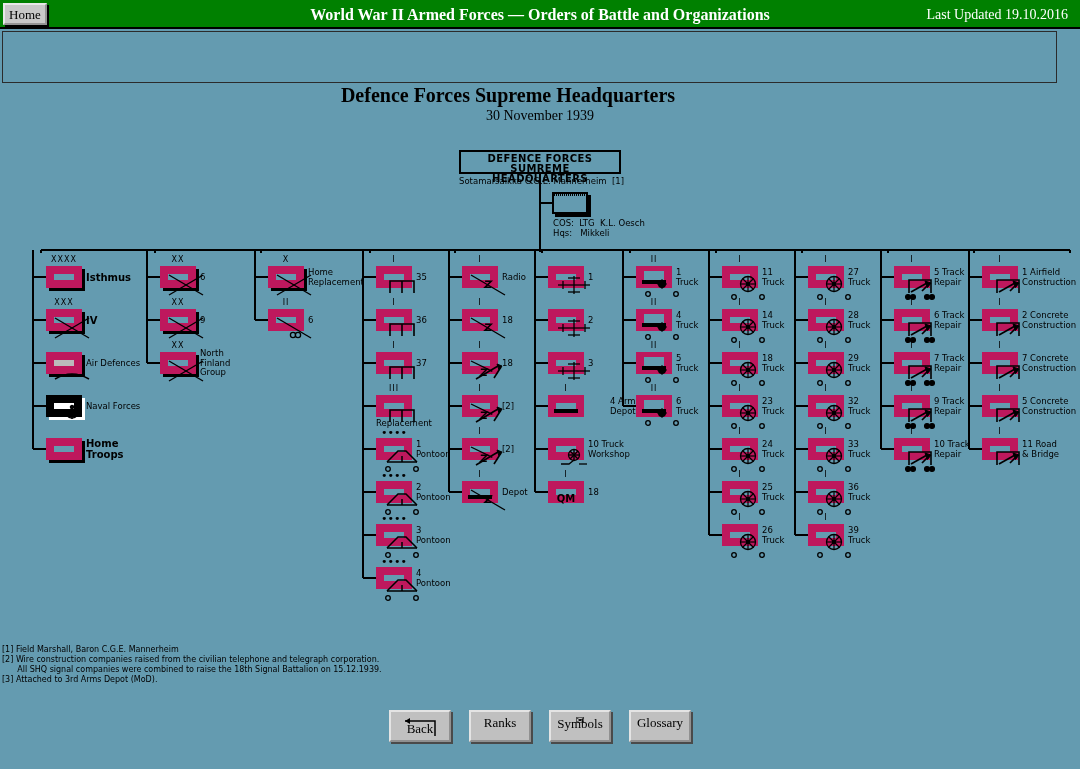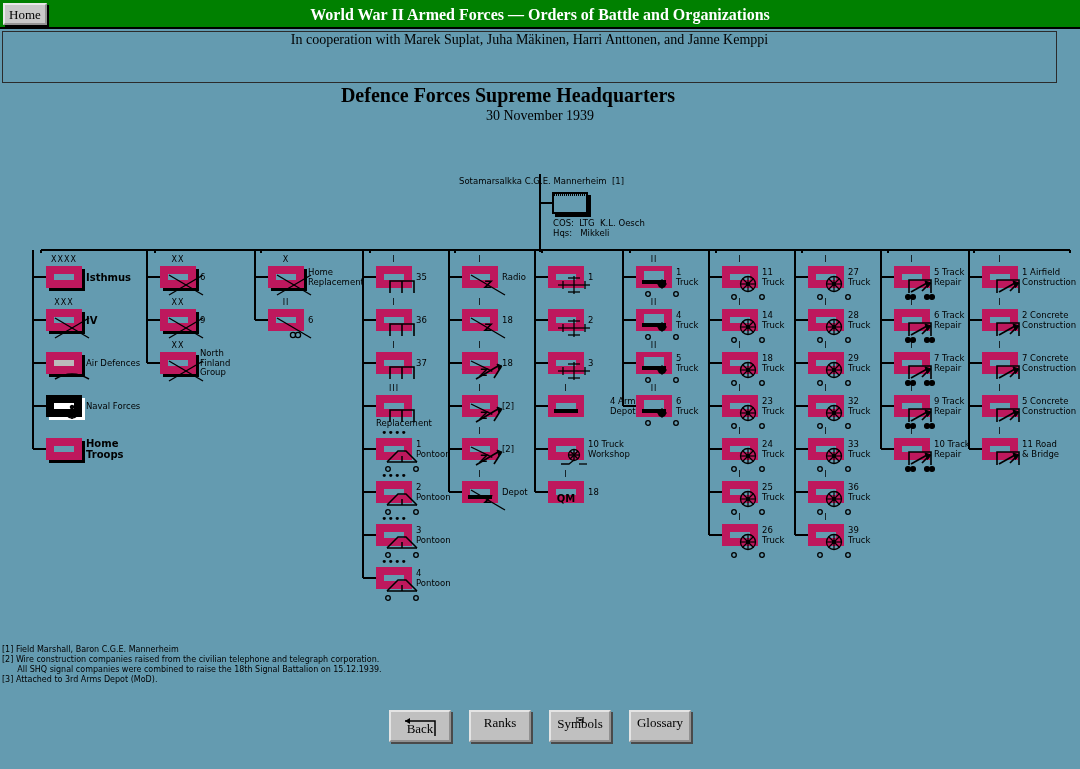--- a/index.html
+++ b/index.html
@@ -142,31 +142,35 @@
   }
   .navbtn span.t{position:absolute;left:0;bottom:3px;width:100%;text-align:center;}
   .navbtn.center span.t{bottom:8px;}
   .navbtn .glyph{position:absolute;left:0;top:3px;width:100%;text-align:center;font-size:11px;line-height:11px;}
 </style>
 </head>
 <body>
 
 <div class="topbar">
   <div class="topbar-title">World War II Armed Forces — Orders of Battle and Organizations</div>
+  <div class="topbar-updated">Last Updated 19.10.2016</div>
 </div>
 <div class="home-btn">Home</div>
 
 <div class="titlepanel">
-  <p class="coop">In cooperation with Marek Suplat, Juha Mäkinen, Harri Anttonen, and Janne Kemppi</p>
 </div>
 <div class="pagetitle">Defence Forces Supreme Headquarters</div>
 <div class="pagedate">30 November 1939</div>
 
 <div id="chart">
 
+  <div class="hqbox">
+    <div>DEFENCE FORCES</div>
+    <div>SUMREME HEADQUARTERS</div>
+  </div>
   <div class="hqname">Sotamarsalkka C.G.E. Mannerheim  [1]</div>
 
   <div class="vline" style="left:539px;top:174px;height:78px;"></div>
   <div class="hline" style="left:539px;top:202px;width:15px;"></div>
   <div class="cosbox">
       <div class="tl"></div>
     </div>
   <div class="costext"><span>COS:  LTG  K.L. Oesch</span><br><span>Hqs:   Mikkeli</span></div>
 
   <svg class="g" id="bus" width="1080" height="769">

